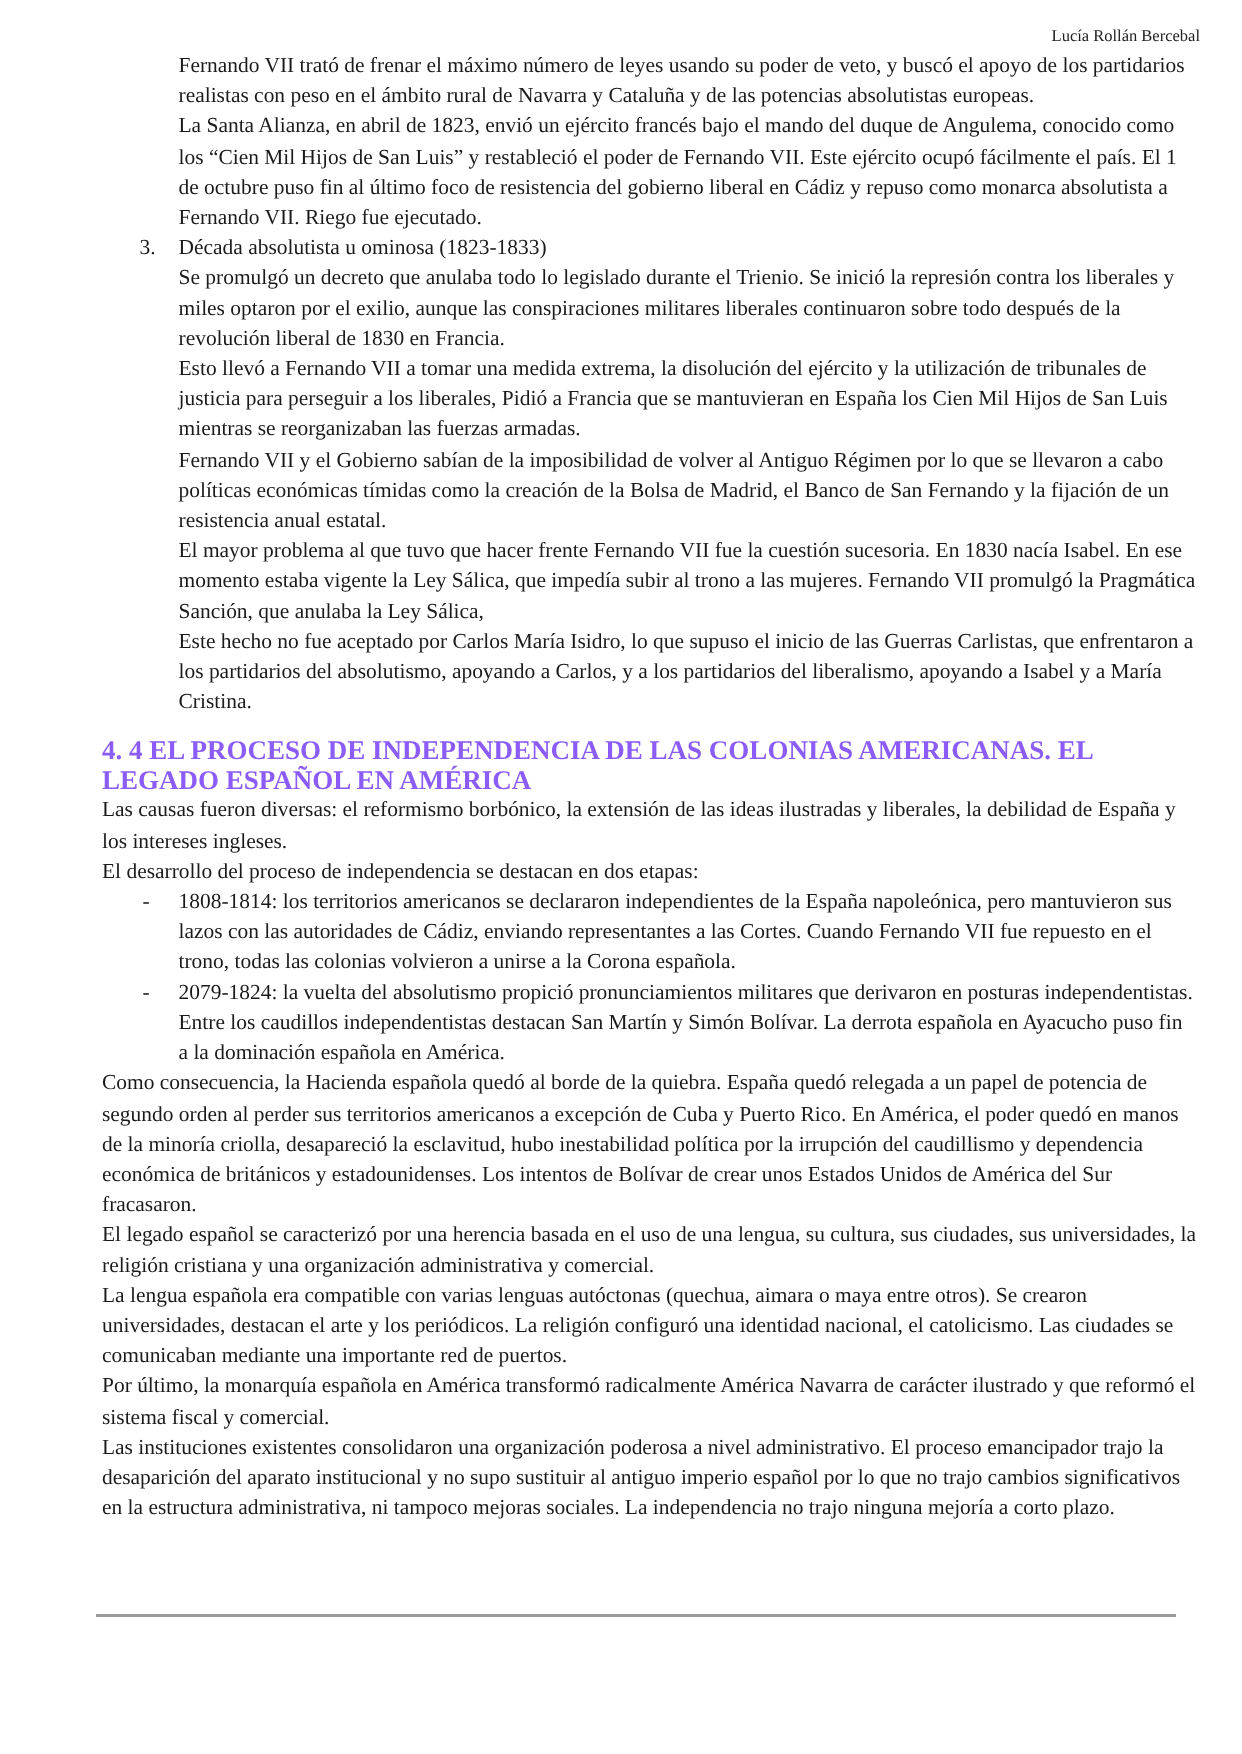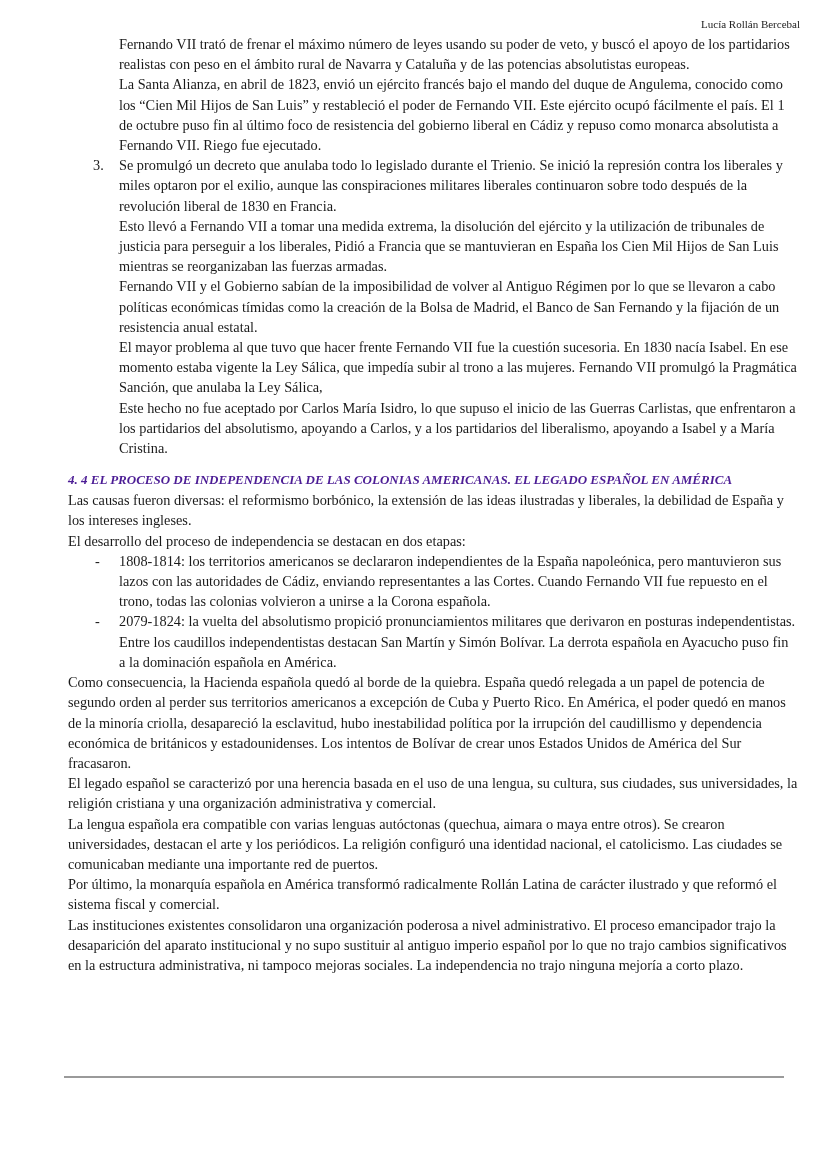--- a/index.html
+++ b/index.html
@@ -5,38 +5,39 @@
   html, body { margin:0; padding:0; background:#ffffff; }
   body { width:828px; height:1169px; position:relative; overflow:hidden;
          font-family:"Liberation Serif", serif; color:#1a1a1a; }
   .header-author { position:absolute; top:18px; right:28px; font-family:Liberation Serif, serif;
          font-size:11px; color:#222; }
   .page { position:absolute; top:34px; left:68px; width:730px; font-size:14.3px; line-height:20.2px; }
   .indent { padding-left:51px; }
   p { margin:0; }
   .numbered { position:relative; padding-left:51px; }
   .numbered .num { position:absolute; left:25px; top:0; }
-  .heading { color:#4c1d95; font-weight:bold; font-size:13px; line-height:20px; margin-top:12px;font-style:italic; }
+  .heading { color:#8b5cf6; font-weight:bold; font-size:18px; line-height:20px; margin-top:12px; }
   .dash-item { position:relative; padding-left:51px; }
   .dash-item .dash { position:absolute; left:27px; top:0; }
   .rule { position:absolute; left:64px; top:1076px; width:720px; height:2px; background:#9a9a9a; }
 </style>
 </head>
 <body>
 
 <div class="header-author">Lucía Rollán Bercebal</div>
 
 <div class="page">
   <div class="indent">
     <p>Fernando VII trató de frenar el máximo número de leyes usando su poder de veto, y buscó el apoyo de los partidarios realistas con peso en el ámbito rural de Navarra y Cataluña y de las potencias absolutistas europeas.</p>
     <p>La Santa Alianza, en abril de 1823, envió un ejército francés bajo el mando del duque de Angulema, conocido como los “Cien Mil Hijos de San Luis” y restableció el poder de Fernando VII. Este ejército ocupó fácilmente el país. El 1 de octubre puso fin al último foco de resistencia del gobierno liberal en Cádiz y repuso como monarca absolutista a Fernando VII. Riego fue ejecutado.</p>
   </div>
 
   <div class="numbered">
     <span class="num">3.</span>
+    <p>Década absolutista u ominosa (1823-1833)</p>
     <p>Se promulgó un decreto que anulaba todo lo legislado durante el Trienio. Se inició la represión contra los liberales y miles optaron por el exilio, aunque las conspiraciones militares liberales continuaron sobre todo después de la revolución liberal de 1830 en Francia.</p>
     <p>Esto llevó a Fernando VII a tomar una medida extrema, la disolución del ejército y la utilización de tribunales de justicia para perseguir a los liberales, Pidió a Francia que se mantuvieran en España los Cien Mil Hijos de San Luis mientras se reorganizaban las fuerzas armadas.</p>
     <p>Fernando VII y el Gobierno sabían de la imposibilidad de volver al Antiguo Régimen por lo que se llevaron a cabo políticas económicas tímidas como la creación de la Bolsa de Madrid, el Banco de San Fernando y la fijación de un resistencia anual estatal.</p>
     <p>El mayor problema al que tuvo que hacer frente Fernando VII fue la cuestión sucesoria. En 1830 nacía Isabel. En ese momento estaba vigente la Ley Sálica, que impedía subir al trono a las mujeres. Fernando VII promulgó la Pragmática Sanción, que anulaba la Ley Sálica,</p>
     <p>Este hecho no fue aceptado por Carlos María Isidro, lo que supuso el inicio de las Guerras Carlistas, que enfrentaron a los partidarios del absolutismo, apoyando a Carlos, y a los partidarios del liberalismo, apoyando a Isabel y a María Cristina.</p>
   </div>
 
   <p class="heading">4. 4 EL PROCESO DE INDEPENDENCIA DE LAS COLONIAS AMERICANAS. EL LEGADO ESPAÑOL EN AMÉRICA</p>
   <p>Las causas fueron diversas: el reformismo borbónico, la extensión de las ideas ilustradas y liberales, la debilidad de España y los intereses ingleses.</p>
   <p>El desarrollo del proceso de independencia se destacan en dos etapas:</p>
@@ -46,17 +47,17 @@
     <p>1808-1814: los territorios americanos se declararon independientes de la España napoleónica, pero mantuvieron sus lazos con las autoridades de Cádiz, enviando representantes a las Cortes. Cuando Fernando VII fue repuesto en el trono, todas las colonias volvieron a unirse a la Corona española.</p>
   </div>
   <div class="dash-item">
     <span class="dash">-</span>
     <p>2079-1824: la vuelta del absolutismo propició pronunciamientos militares que derivaron en posturas independentistas. Entre los caudillos independentistas destacan San Martín y Simón Bolívar. La derrota española en Ayacucho puso fin a la dominación española en América.</p>
   </div>
 
   <p>Como consecuencia, la Hacienda española quedó al borde de la quiebra. España quedó relegada a un papel de potencia de segundo orden al perder sus territorios americanos a excepción de Cuba y Puerto Rico. En América, el poder quedó en manos de la minoría criolla, desapareció la esclavitud, hubo inestabilidad política por la irrupción del caudillismo y dependencia económica de británicos y estadounidenses. Los intentos de Bolívar de crear unos Estados Unidos de América del Sur fracasaron.</p>
   <p>El legado español se caracterizó por una herencia basada en el uso de una lengua, su cultura, sus ciudades, sus universidades, la religión cristiana y una organización administrativa y comercial.</p>
   <p>La lengua española era compatible con varias lenguas autóctonas (quechua, aimara o maya entre otros). Se crearon universidades, destacan el arte y los periódicos. La religión  configuró una identidad nacional, el catolicismo. Las ciudades se comunicaban mediante una importante red de puertos.</p>
-  <p>Por último, la monarquía española en América transformó radicalmente Rollán Latina de carácter ilustrado y que reformó el sistema fiscal y comercial.</p>
+  <p>Por último, la monarquía española en América transformó radicalmente América Navarra de carácter ilustrado y que reformó el sistema fiscal y comercial.</p>
   <p>Las instituciones existentes consolidaron una organización poderosa a nivel administrativo. El proceso emancipador trajo la desaparición del aparato institucional y no supo sustituir al antiguo imperio español por lo que no trajo cambios significativos en la estructura administrativa, ni tampoco mejoras sociales. La independencia no trajo ninguna mejoría a corto plazo.</p>
 </div>
 
 <div class="rule"></div>
 
 </body></html>

